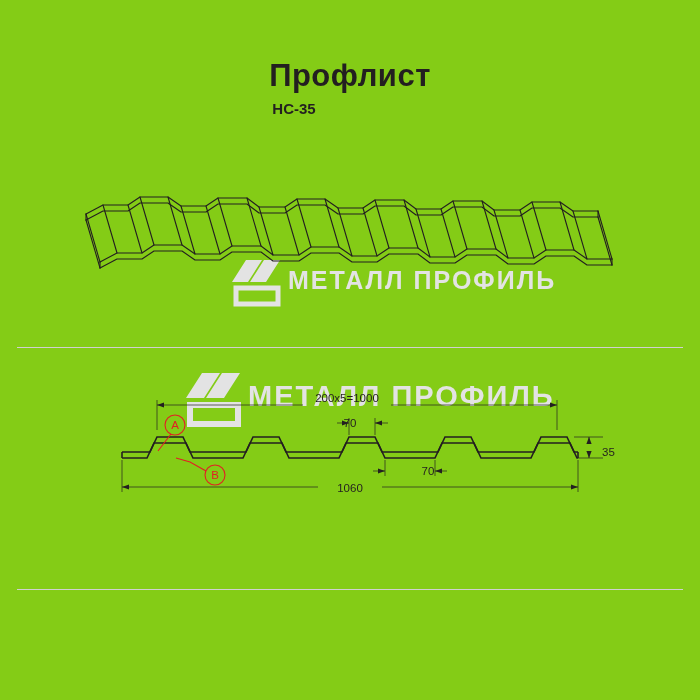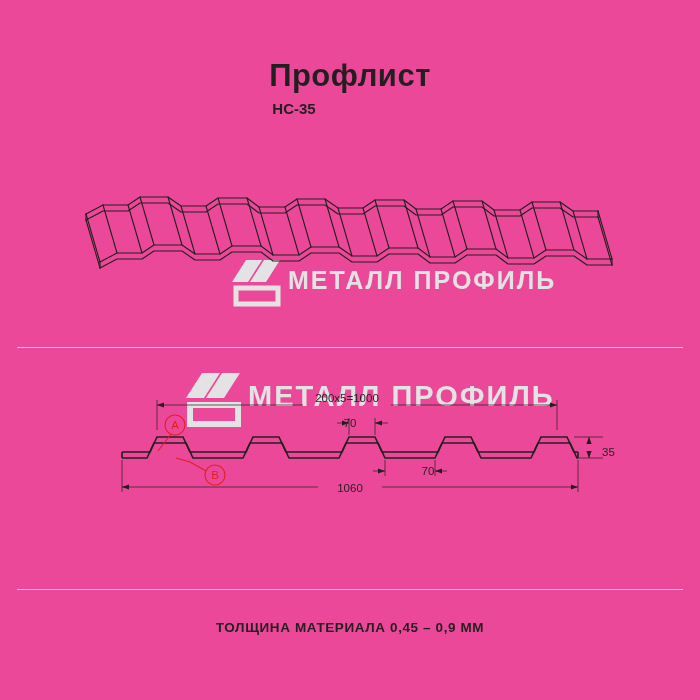--- a/index.html
+++ b/index.html
@@ -8,21 +8,21 @@
     padding: 0;
     width: 700px;
     height: 700px;
     background: #ffffff;
     font-family: "Liberation Sans", sans-serif;
   }
   #page {
     position: relative;
     width: 700px;
     height: 700px;
-    background: #ec4899;
+    background: #84cc16;
     overflow: hidden;
   }
 
   
   .title {
     position: absolute;
     top: 58px;
     left: 0;
     width: 700px;
     text-align: center;
@@ -244,15 +244,14 @@
 
     <g font-family="Liberation Sans, sans-serif" fill="#e31e24">
       <text x="175" y="429" font-size="11.5" text-anchor="middle">A</text>
       <text x="215" y="479" font-size="11.5" text-anchor="middle">B</text>
     </g>
   </svg>
 
   <div class="divider d1"></div>
   <div class="divider d2"></div>
 
-  <div class="footnote">ТОЛЩИНА МАТЕРИАЛА 0,45 – 0,9 ММ</div>
 
 </div>
 
 </body></html>

